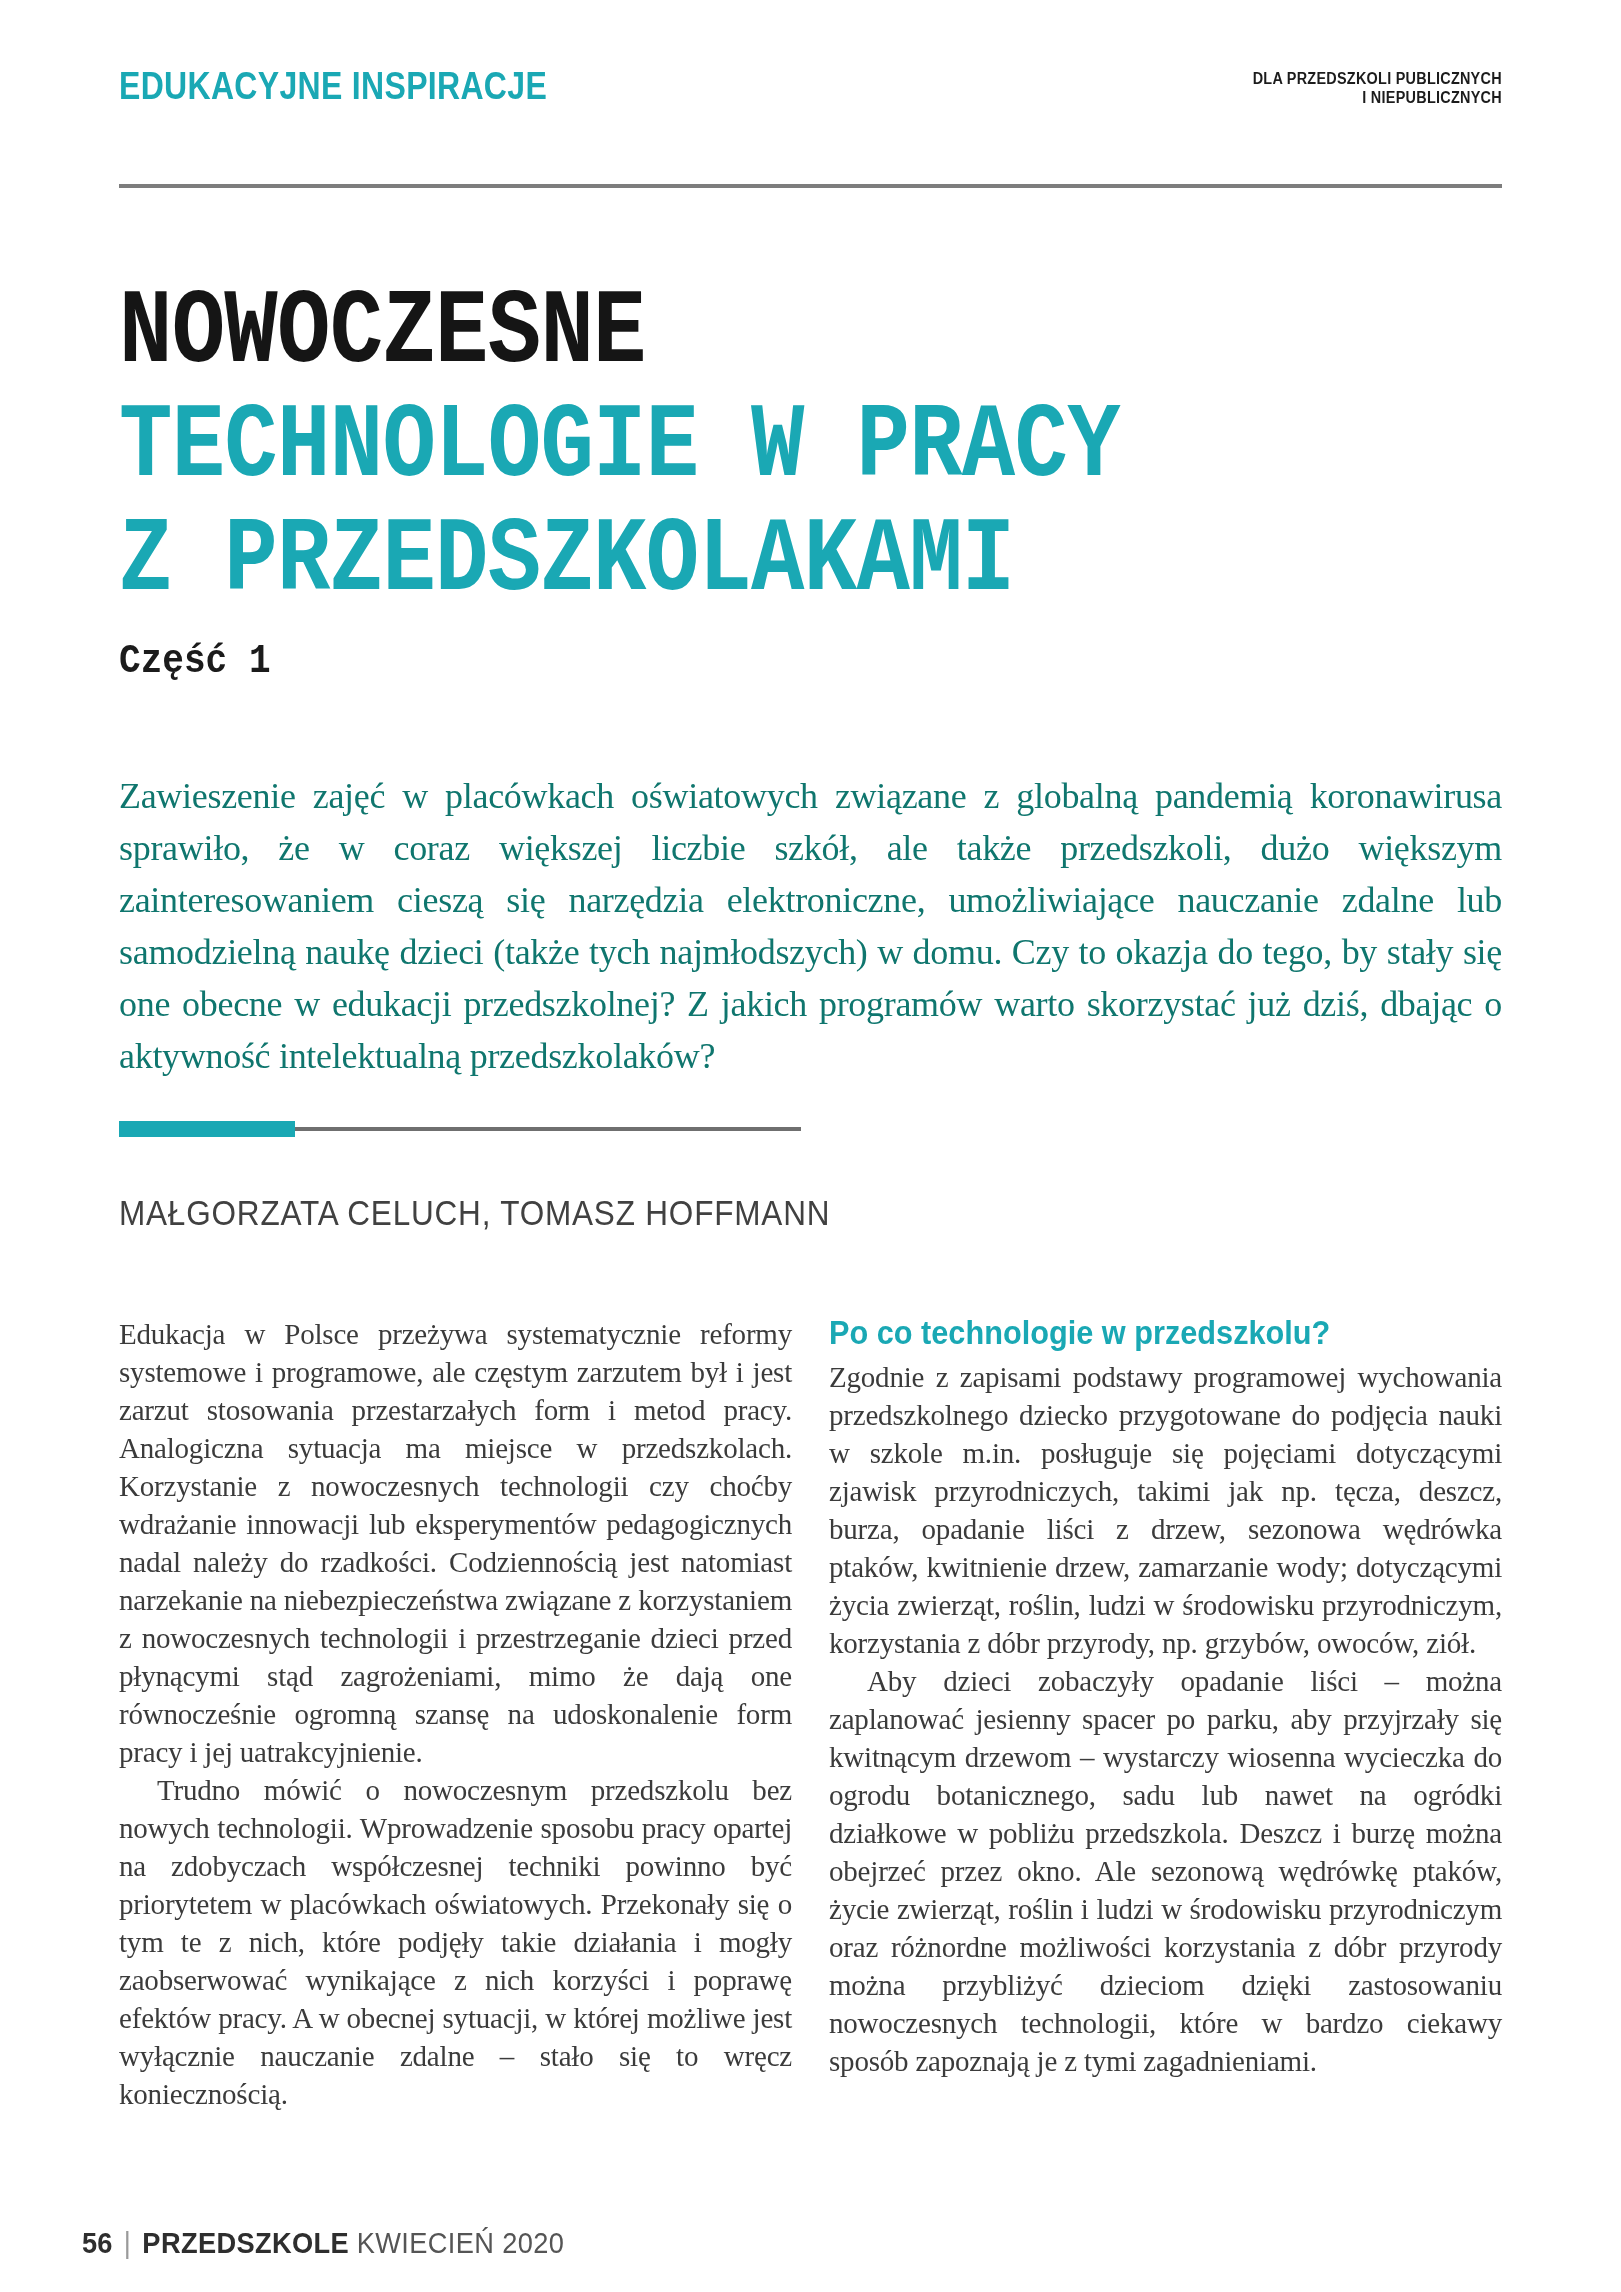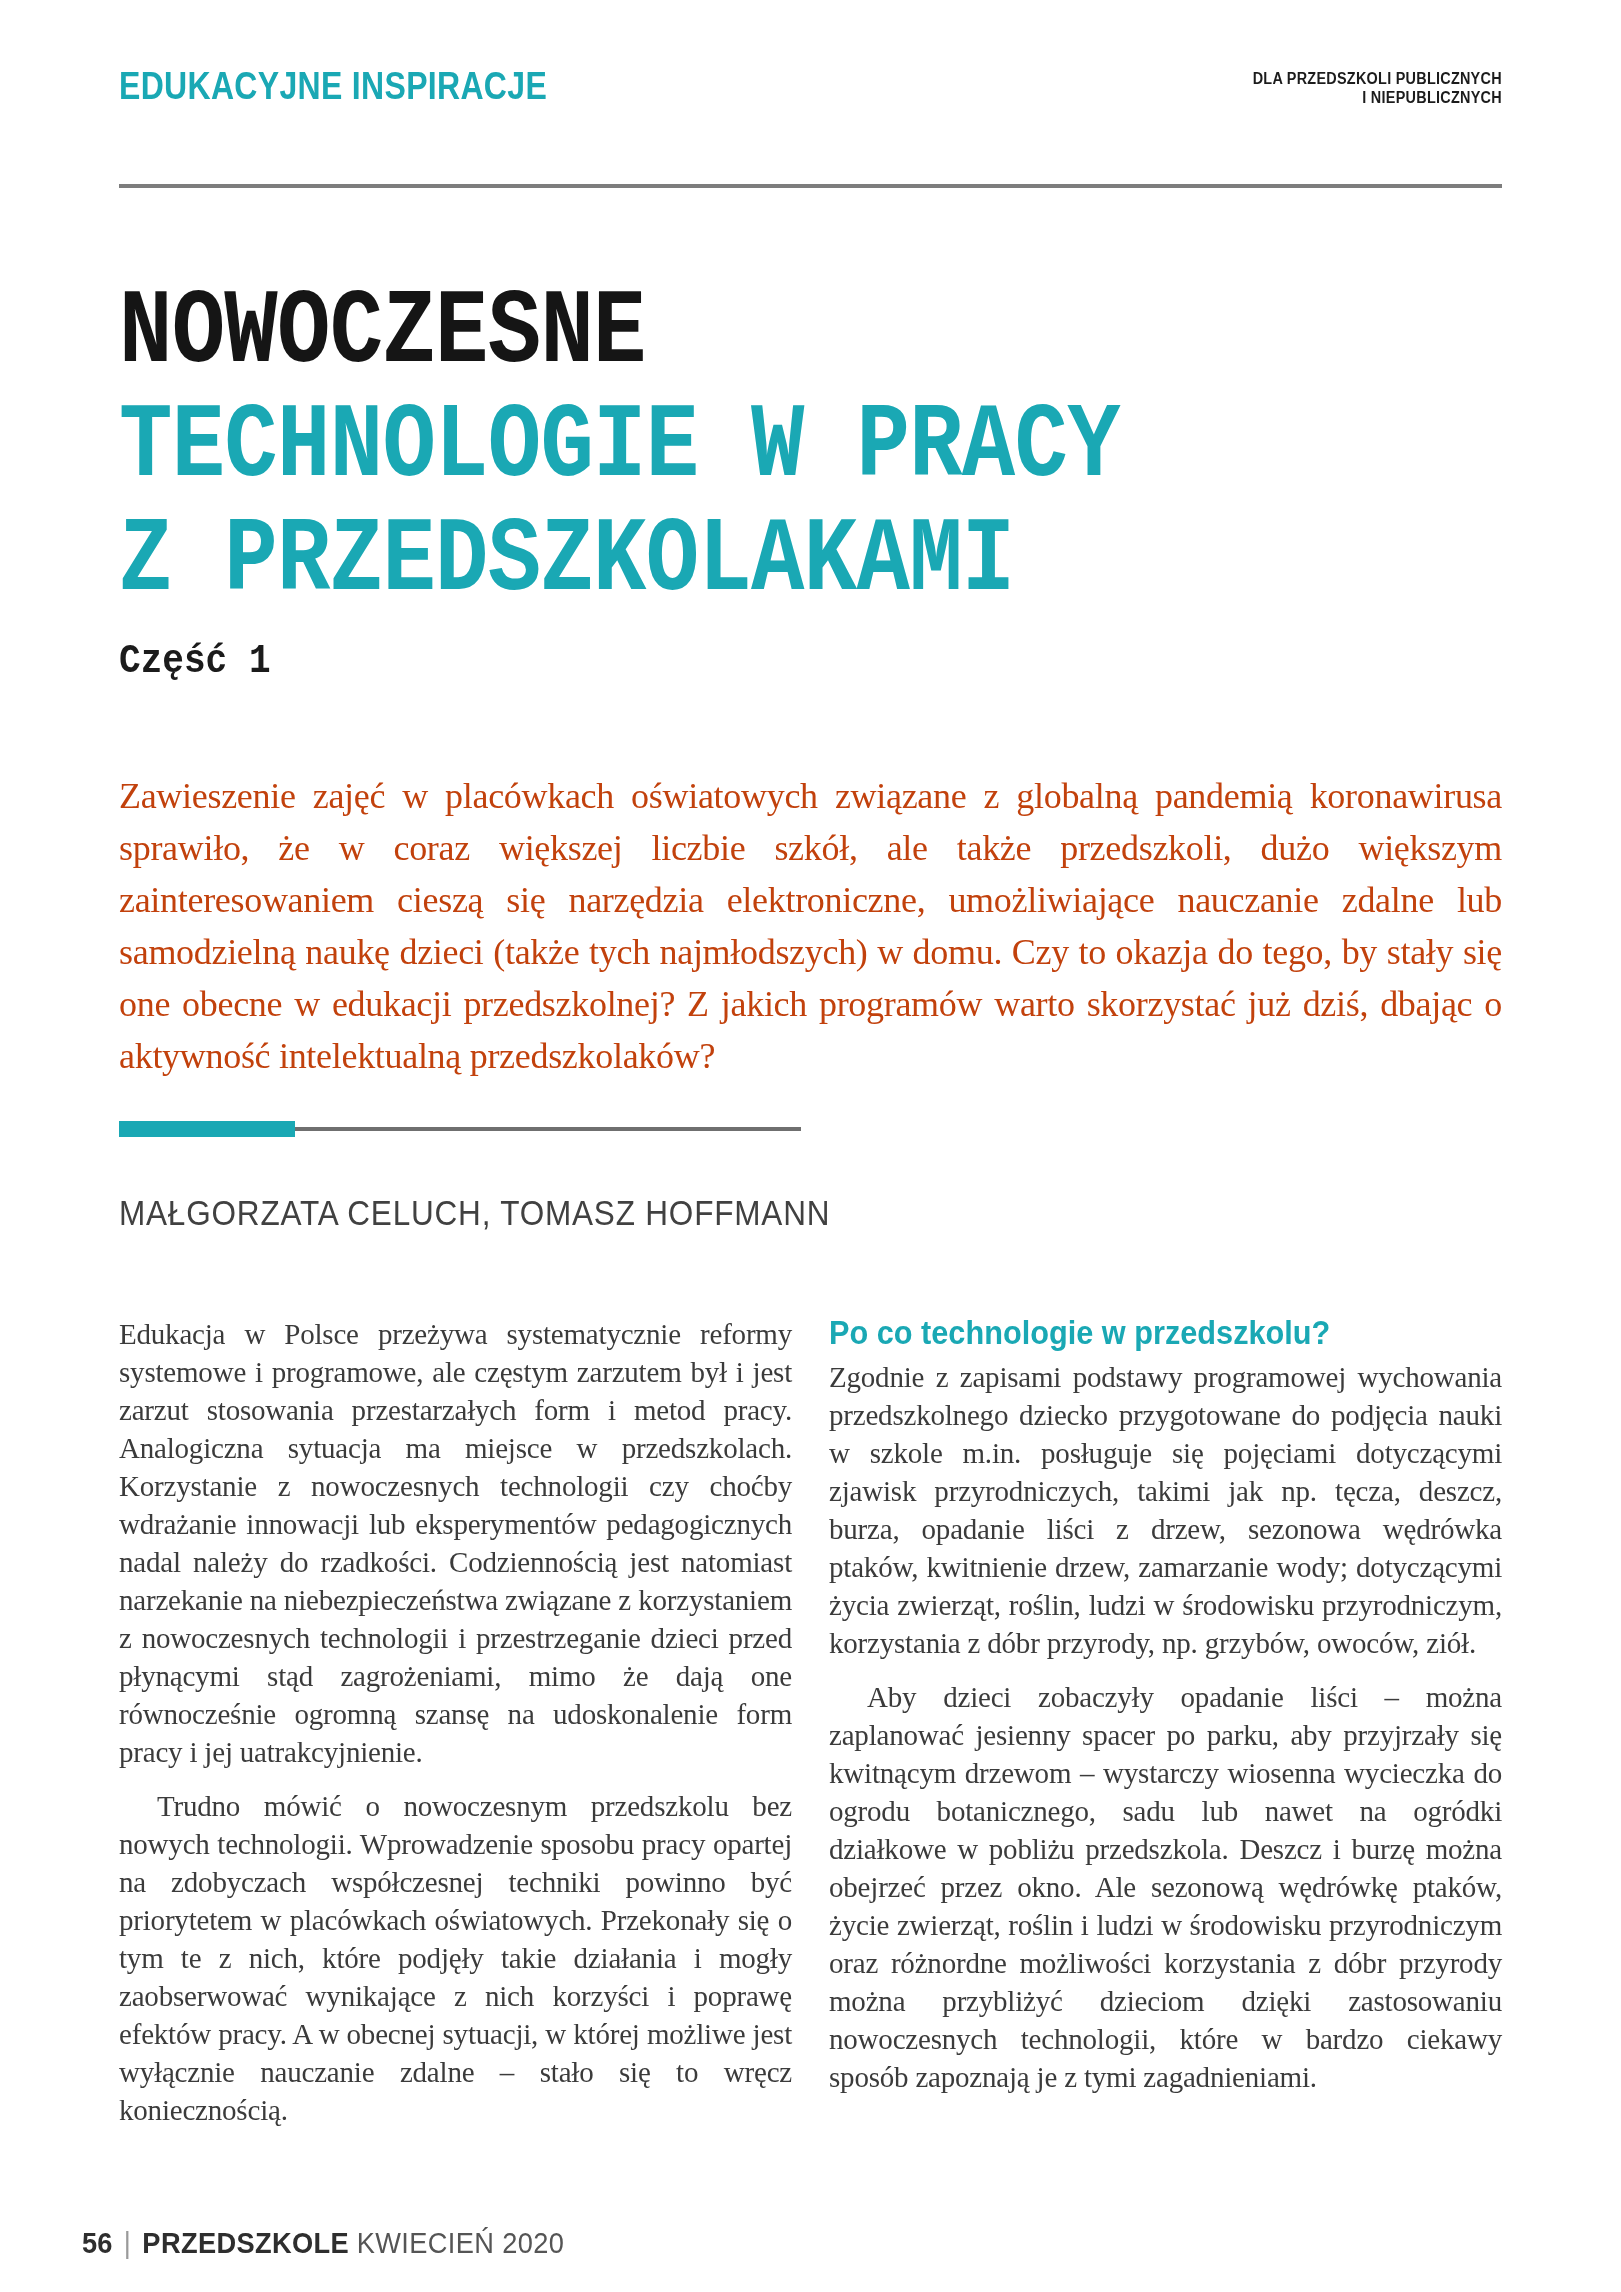--- a/index.html
+++ b/index.html
@@ -45,21 +45,21 @@
   }
   .title-line.accent{color:var(--accent);}
   .subtitle{
     margin-top:19.7px;font-size:41px;font-weight:700;color:#1b1b1b;
     transform:scaleX(.88);transform-origin:left center;white-space:nowrap;
   }
   
   .lead{
     position:absolute;left:119px;top:770px;width:1383px;
     font-family:"Liberation Serif",serif;
-    font-size:36px;line-height:52px;color:#c2410c;
+    font-size:36px;line-height:52px;color:#0f766e;
     letter-spacing:-0.3px;text-align:justify;
   }
   
   .divider{
     position:absolute;left:119px;top:1121px;width:682px;height:16px;
     display:flex;align-items:center;
   }
   .divider-accent{width:176px;height:16px;background:var(--accent);flex:none;}
   .divider-line{flex:1;height:3.6px;background:#6f6f6f;}
   
@@ -72,21 +72,21 @@
   .columns{
     position:absolute;left:119px;top:1315px;width:1383px;
     display:flex;gap:37px;
   }
   .col{width:681px;}
   .body-par{
     font-family:"Liberation Serif",serif;
     font-size:29px;line-height:38px;color:var(--body-text);
     letter-spacing:-0.2px;text-align:justify;
   }
-  .body-par.indent{text-indent:38px;margin-top:16px;}
+  .body-par.indent{text-indent:38px;}
   .section-heading{
     font-size:33px;font-weight:700;color:var(--accent);line-height:36px;
     margin-bottom:7.2px;white-space:nowrap;
     transform:scaleX(.93);transform-origin:left center;
   }
   
   .footer{
     position:absolute;left:82px;top:2226px;
     font-size:29.6px;color:#2e2e2e;white-space:nowrap;
     transform:scaleX(.92);transform-origin:left center;

